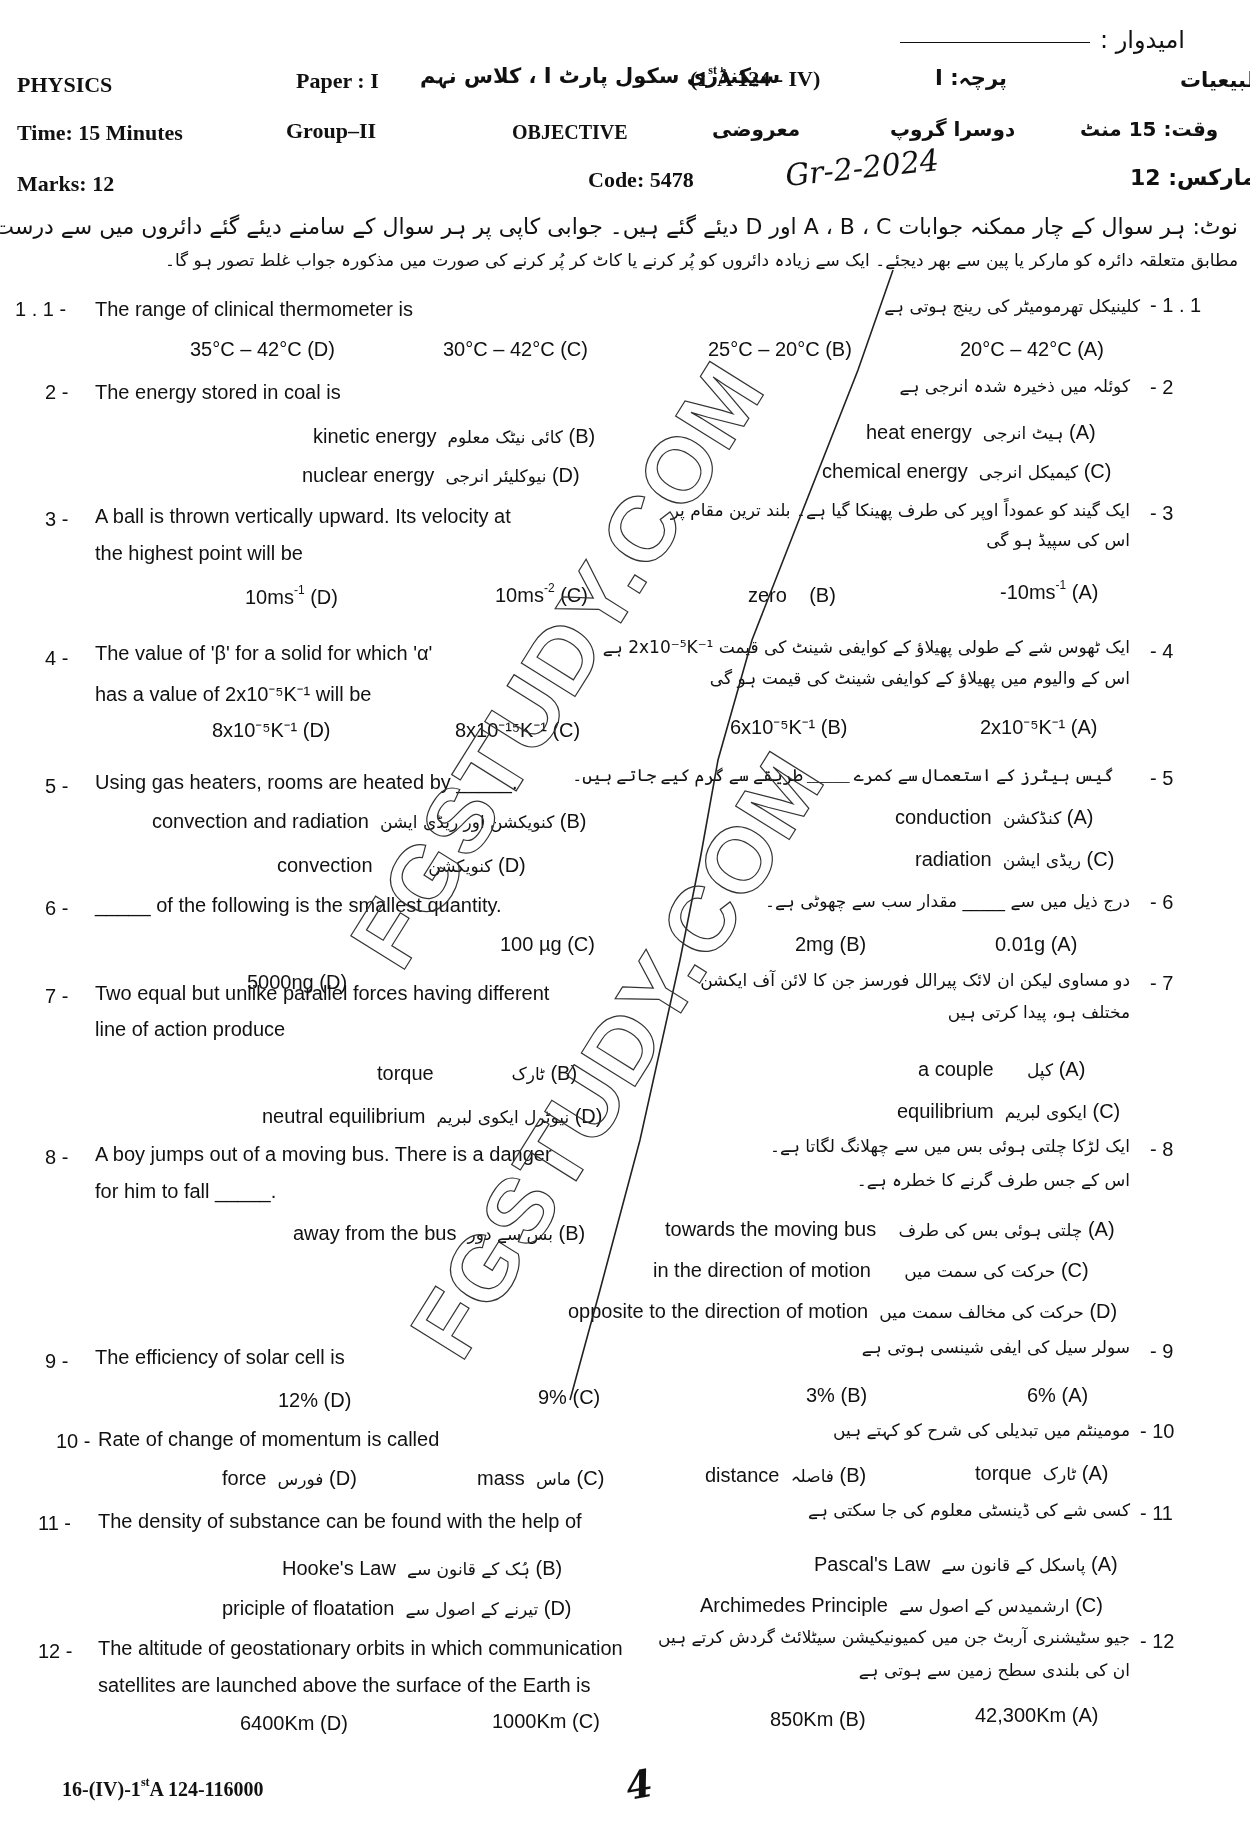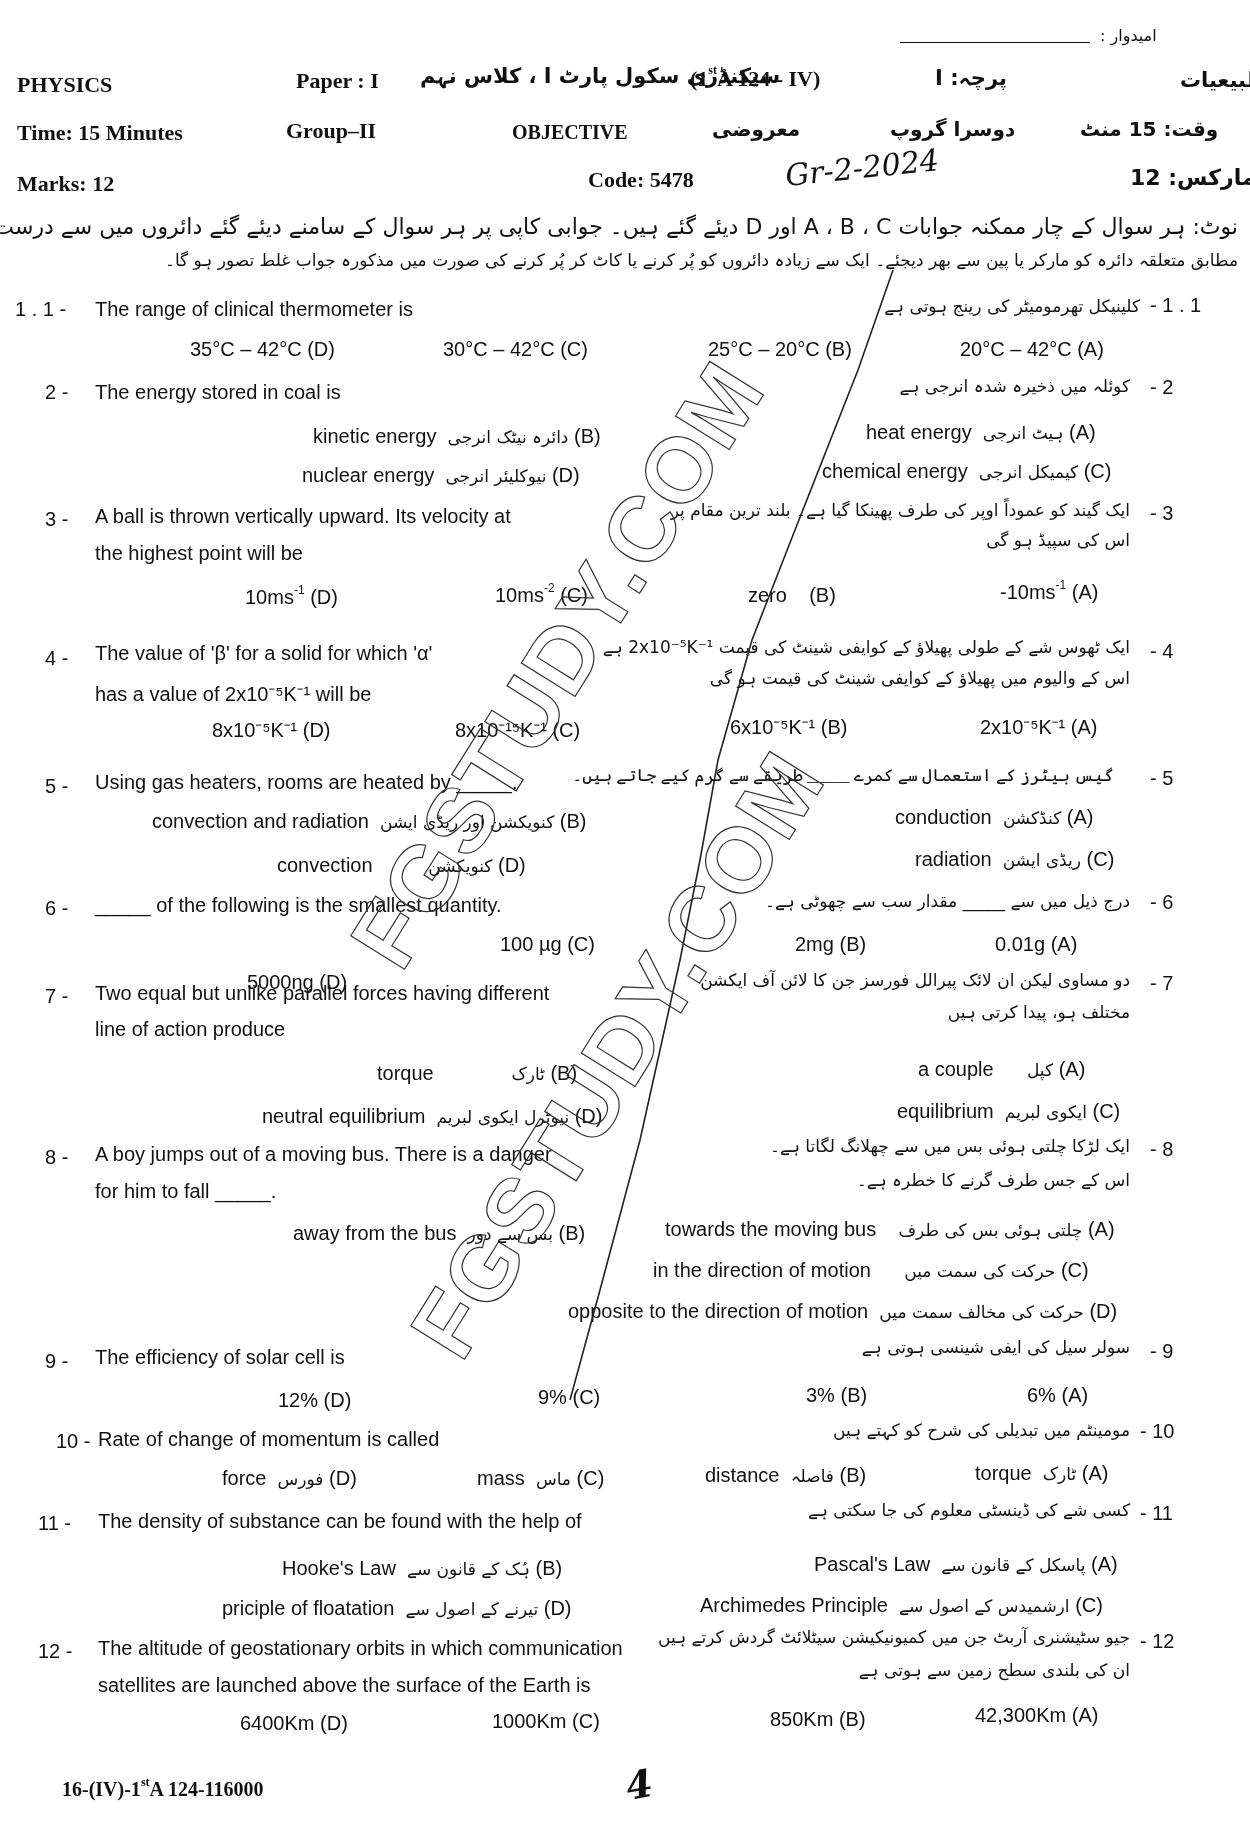--- a/index.html
+++ b/index.html
@@ -13,21 +13,21 @@
   .urdu-s{font-size:17px;}
   .opt{font-size:20px;}
   sup{font-size:12px;vertical-align:top;position:relative;top:-3px;}
   .slash-line{position:absolute;left:0;top:0;width:1250px;height:1836px;pointer-events:none;}
   .watermark{position:absolute;pointer-events:none;font-family:"Liberation Sans",sans-serif;
       font-weight:bold;color:transparent;-webkit-text-stroke:1.2px #333;letter-spacing:2px;}
 </style>
 </head>
 <body>
 
-<div class="abs urdu" style="left:1100px;top:26px;font-size:16px;">امیدوار :</div>
+<div class="abs urdu" style="left:1100px;top:26px;font-size:24px;">امیدوار :</div>
 <div class="abs" style="left:900px;top:42px;width:190px;border-bottom:1.5px solid #111;"></div>
 
 <div class="abs serif hdr" style="left:17px;top:72px;">PHYSICS</div>
 <div class="abs serif hdr" style="left:296px;top:68px;">Paper : I</div>
 <div class="abs urdu" style="left:420px;top:64px;font-size:21px;font-weight:bold;">سیکنڈری سکول پارٹ I ، کلاس نہم</div>
 <div class="abs serif hdr" style="left:690px;top:66px;"><span>(1</span><sup>st</sup><span>A 124 - IV)</span></div>
 <div class="abs urdu" style="left:935px;top:66px;font-size:21px;font-weight:bold;">پرچہ: I</div>
 <div class="abs urdu" style="left:1180px;top:68px;font-size:21px;font-weight:bold;">طبیعیات</div>
 
 <div class="abs serif hdr" style="left:17px;top:120px;">Time: 15 Minutes</div>
@@ -54,21 +54,21 @@
   <div class="abs opt" style="left:443px;top:338px;"><span>30°C – 42°C</span> <span>(C)</span></div>
   <div class="abs opt" style="left:708px;top:338px;"><span>25°C – 20°C</span> <span>(B)</span></div>
   <div class="abs opt" style="left:960px;top:338px;"><span>20°C – 42°C</span> <span>(A)</span></div>
 </div>
 
 <div>
   <div class="abs en" style="left:45px;top:381px;">2 -</div>
   <div class="abs en" style="left:95px;top:381px;">The energy stored in coal is</div>
   <div class="abs urdu urdu-s" style="right:120px;top:376px;">کوئلہ میں ذخیرہ شدہ انرجی ہے</div>
   <div class="abs en" style="left:1150px;top:376px;">- 2</div>
-  <div class="abs opt" style="left:313px;top:425px;"><span>kinetic energy</span>&nbsp;&nbsp;<span class="urdu urdu-s">دائرہ نیٹک انرجی</span> <span>(B)</span></div>
+  <div class="abs opt" style="left:313px;top:425px;"><span>kinetic energy</span>&nbsp;&nbsp;<span class="urdu urdu-s">کائی نیٹک معلوم</span> <span>(B)</span></div>
   <div class="abs opt" style="left:866px;top:421px;"><span>heat energy</span>&nbsp;&nbsp;<span class="urdu urdu-s">ہیٹ انرجی</span> <span>(A)</span></div>
   <div class="abs opt" style="left:302px;top:464px;"><span>nuclear energy</span>&nbsp;&nbsp;<span class="urdu urdu-s">نیوکلیئر انرجی</span> <span>(D)</span></div>
   <div class="abs opt" style="left:822px;top:460px;"><span>chemical energy</span>&nbsp;&nbsp;<span class="urdu urdu-s">کیمیکل انرجی</span> <span>(C)</span></div>
 </div>
 
 <div>
   <div class="abs en" style="left:45px;top:508px;">3 -</div>
   <div class="abs en" style="left:95px;top:505px;">A ball is thrown vertically upward. Its velocity at</div>
   <div class="abs en" style="left:95px;top:542px;">the highest point will be</div>
   <div class="abs urdu urdu-s" style="right:120px;top:500px;">ایک گیند کو عموداً اوپر کی طرف پھینکا گیا ہے۔ بلند ترین مقام پر</div>

